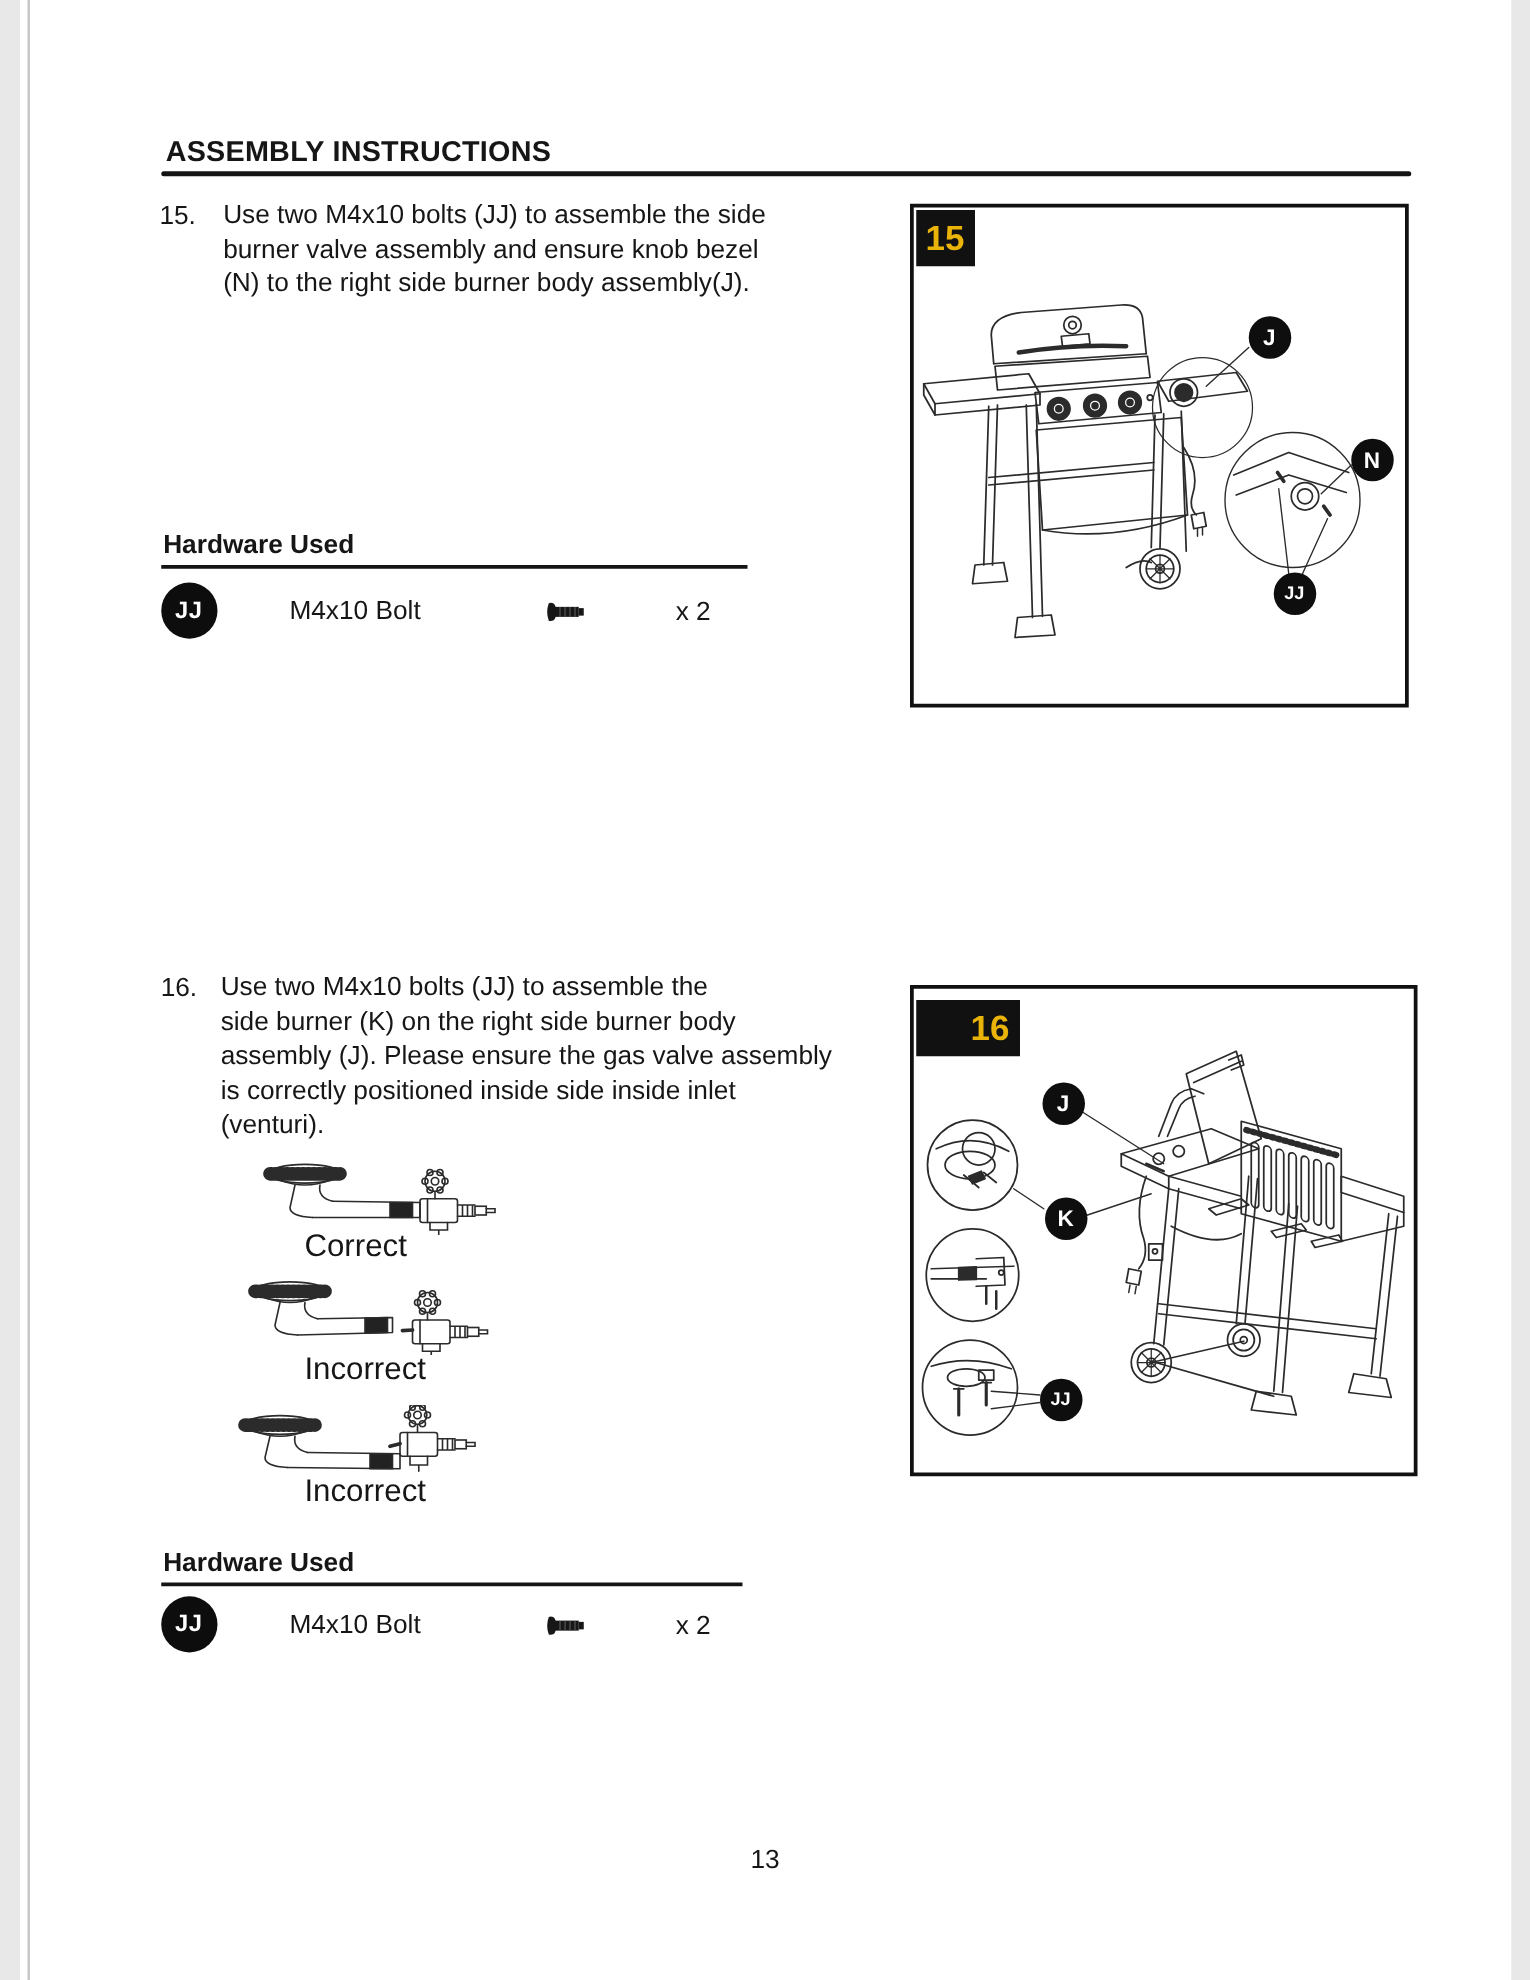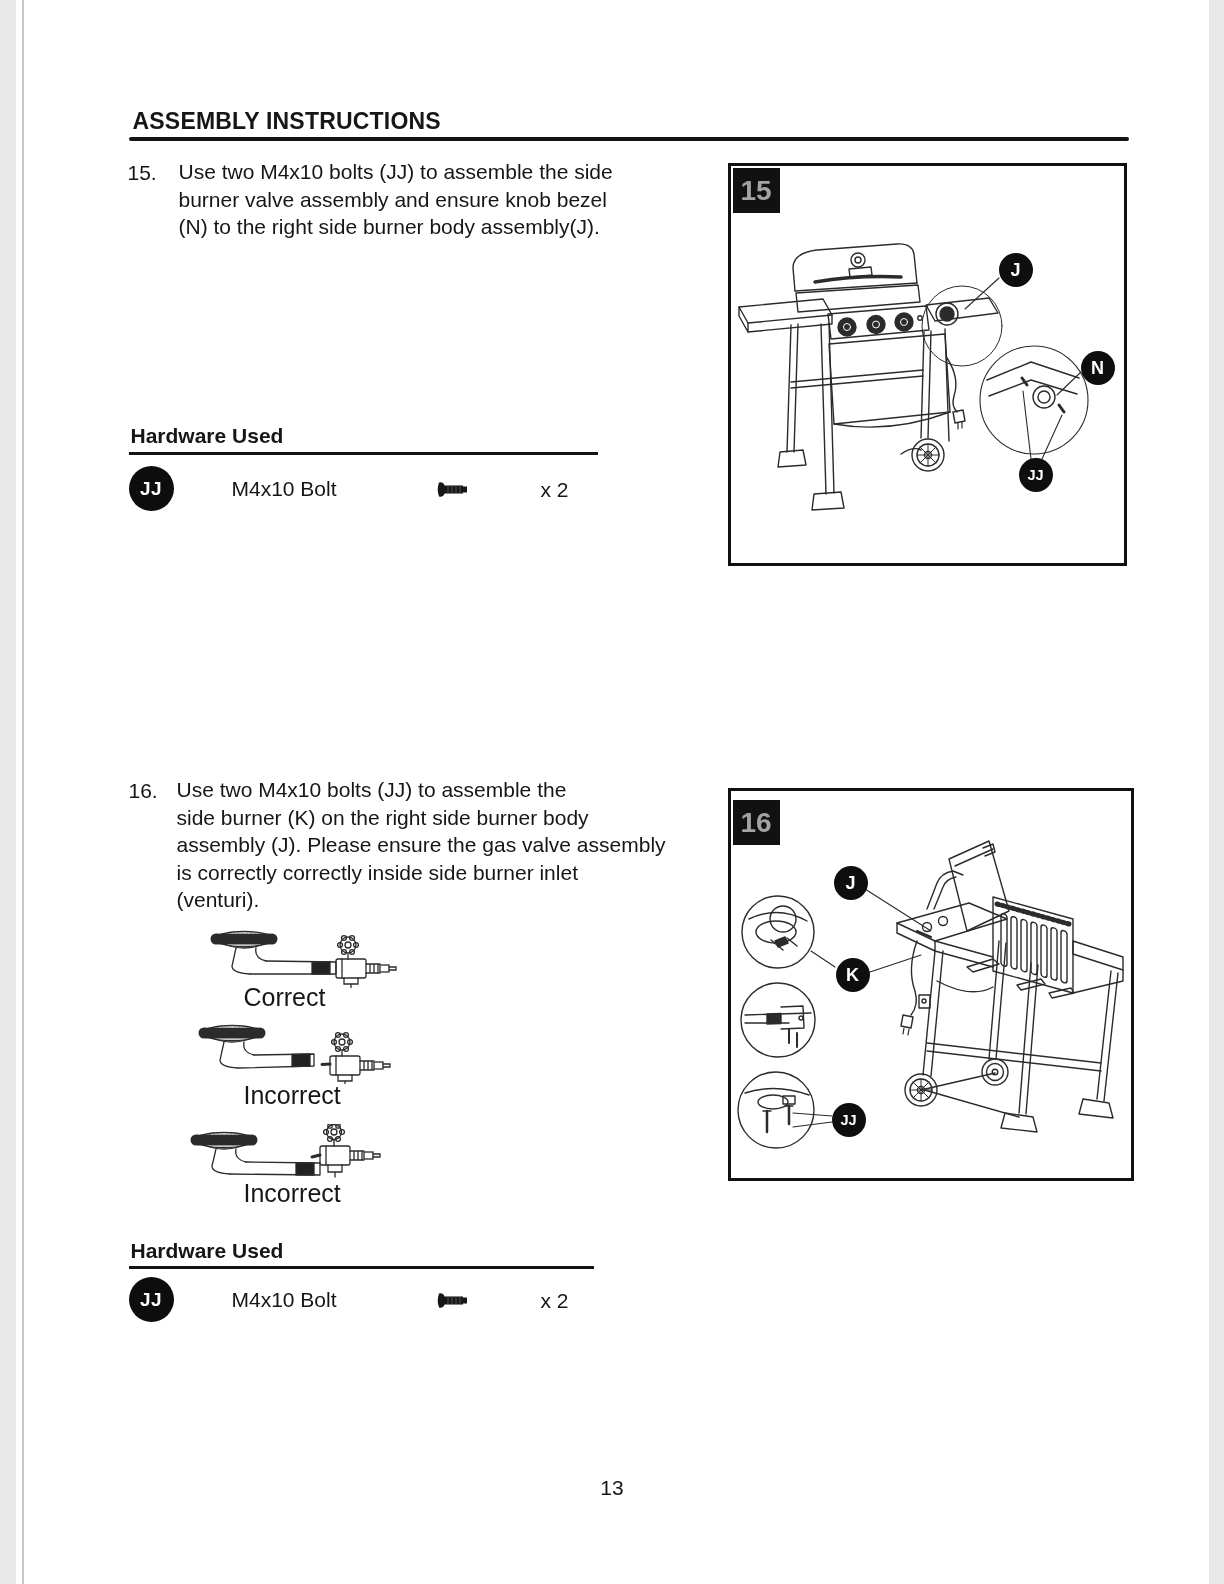--- a/index.html
+++ b/index.html
@@ -18,21 +18,21 @@
   .hw-rule{height:2.5px;background:#141414;}
   .badge{
     width:45px;height:45px;border-radius:50%;background:#0d0d0d;color:#fff;
     display:flex;align-items:center;justify-content:center;
     font-size:19px;font-weight:bold;letter-spacing:.5px;
   }
   .hw-name{font-size:21px;}
   .hw-qty{font-size:21px;}
   .figure{border:3px solid #111;background:#fff;}
   .fig-label{
-    background:#111;color:#a3a3a3;display:flex;align-items:center;justify-content:center;
+    background:#111;color:#eab308;display:flex;align-items:center;justify-content:center;
     width:47px;height:45px;font-size:28px;font-weight:bold;
   }
   .callout{
     position:absolute;width:34px;height:34px;border-radius:50%;background:#0e0e0e;color:#fff;
     display:flex;align-items:center;justify-content:center;font-weight:bold;font-size:18px;
   }
   .callout.two{font-size:14.5px;}
   .diag-label{font-size:25px;}
   .page-num{left:0;right:0;top:1476px;text-align:center;font-size:21px;}
   svg{display:block;}
@@ -135,21 +135,21 @@
     <rect x="27" y="6.5" width="4" height="6" fill="#171717"></rect>
     <path d="M12,5.5 L12,13.5 M16,5.5 L16,13.5 M20,5.5 L20,13.5 M24,5.5 L24,13.5" stroke="#555" stroke-width="1"></path>
   </svg>
   <div class="abs hw-qty" style="left:525px;top:478px;">x 2</div>
 
   <div class="abs step-num" style="left:113px;top:779px;">16.</div>
   <div class="abs step-lines" style="left:161px;top:776px;">
     <div>Use two M4x10 bolts (JJ) to assemble the</div>
     <div>side burner (K) on the right side burner body</div>
     <div>assembly (J). Please ensure the gas valve assembly</div>
-    <div>is correctly correctly inside side burner inlet</div>
+    <div>is correctly positioned inside side inside inlet</div>
     <div>(venturi).</div>
   </div>
 
   <svg class="abs" style="left:192px;top:928px;" width="190" height="60" viewBox="0 0 190 60">
     <g fill="none" stroke="#2b2b2b" stroke-width="1.3" stroke-linecap="round">
       <path d="M8,11 L64,11" stroke-width="11" stroke-dasharray="1.5,2.8"></path>
       <ellipse cx="36" cy="11" rx="29" ry="7.5"></ellipse>
       <path d="M16,16 Q36,24 56,16"></path>
       <path d="M28,20 L24,38 Q24,45 42,46 M48,20 Q46,30 58,33"></path>
       <path d="M58,33 L128,34 M42,46 L128,46 M128,34 L128,46"></path>
@@ -317,21 +317,21 @@
         <path d="M190,288 L190,310 M179,299 L201,299 M182,291 L198,307 M198,291 L182,307" stroke-width="1"></path>
         <circle cx="264" cy="281" r="13"></circle>
           <circle cx="264" cy="281" r="8.5"></circle>
           <circle cx="264" cy="281" r="2.8"></circle>
         <path d="M190,299 L264,282"></path>
 
         <path d="M196,252 L370,272 M196,260 L370,280"></path>
         <path d="M190,298 L288,326"></path>
       </g>
     </svg>
-    <div class="abs fig-label" style="left:2px;top:9px;">16</div>
+    <div class="abs fig-label" style="left:2px;top:9px;padding-left:36px;">16</div>
     <div class="callout" style="left:103px;top:75px;">J</div>
     <div class="callout" style="left:105px;top:167px;">K</div>
     <div class="callout two" style="left:101px;top:312px;">JJ</div>
   </div>
 
   <div class="abs hw-title" style="left:115px;top:1239px;">Hardware Used</div>
   <div class="abs hw-rule" style="left:113px;top:1266px;width:465px;"></div>
   <div class="abs badge" style="left:113px;top:1277px;">JJ</div>
   <div class="abs hw-name" style="left:216px;top:1288px;">M4x10 Bolt</div>
   <svg class="abs" style="left:420px;top:1291px;" width="38" height="19" viewBox="0 0 38 19">

